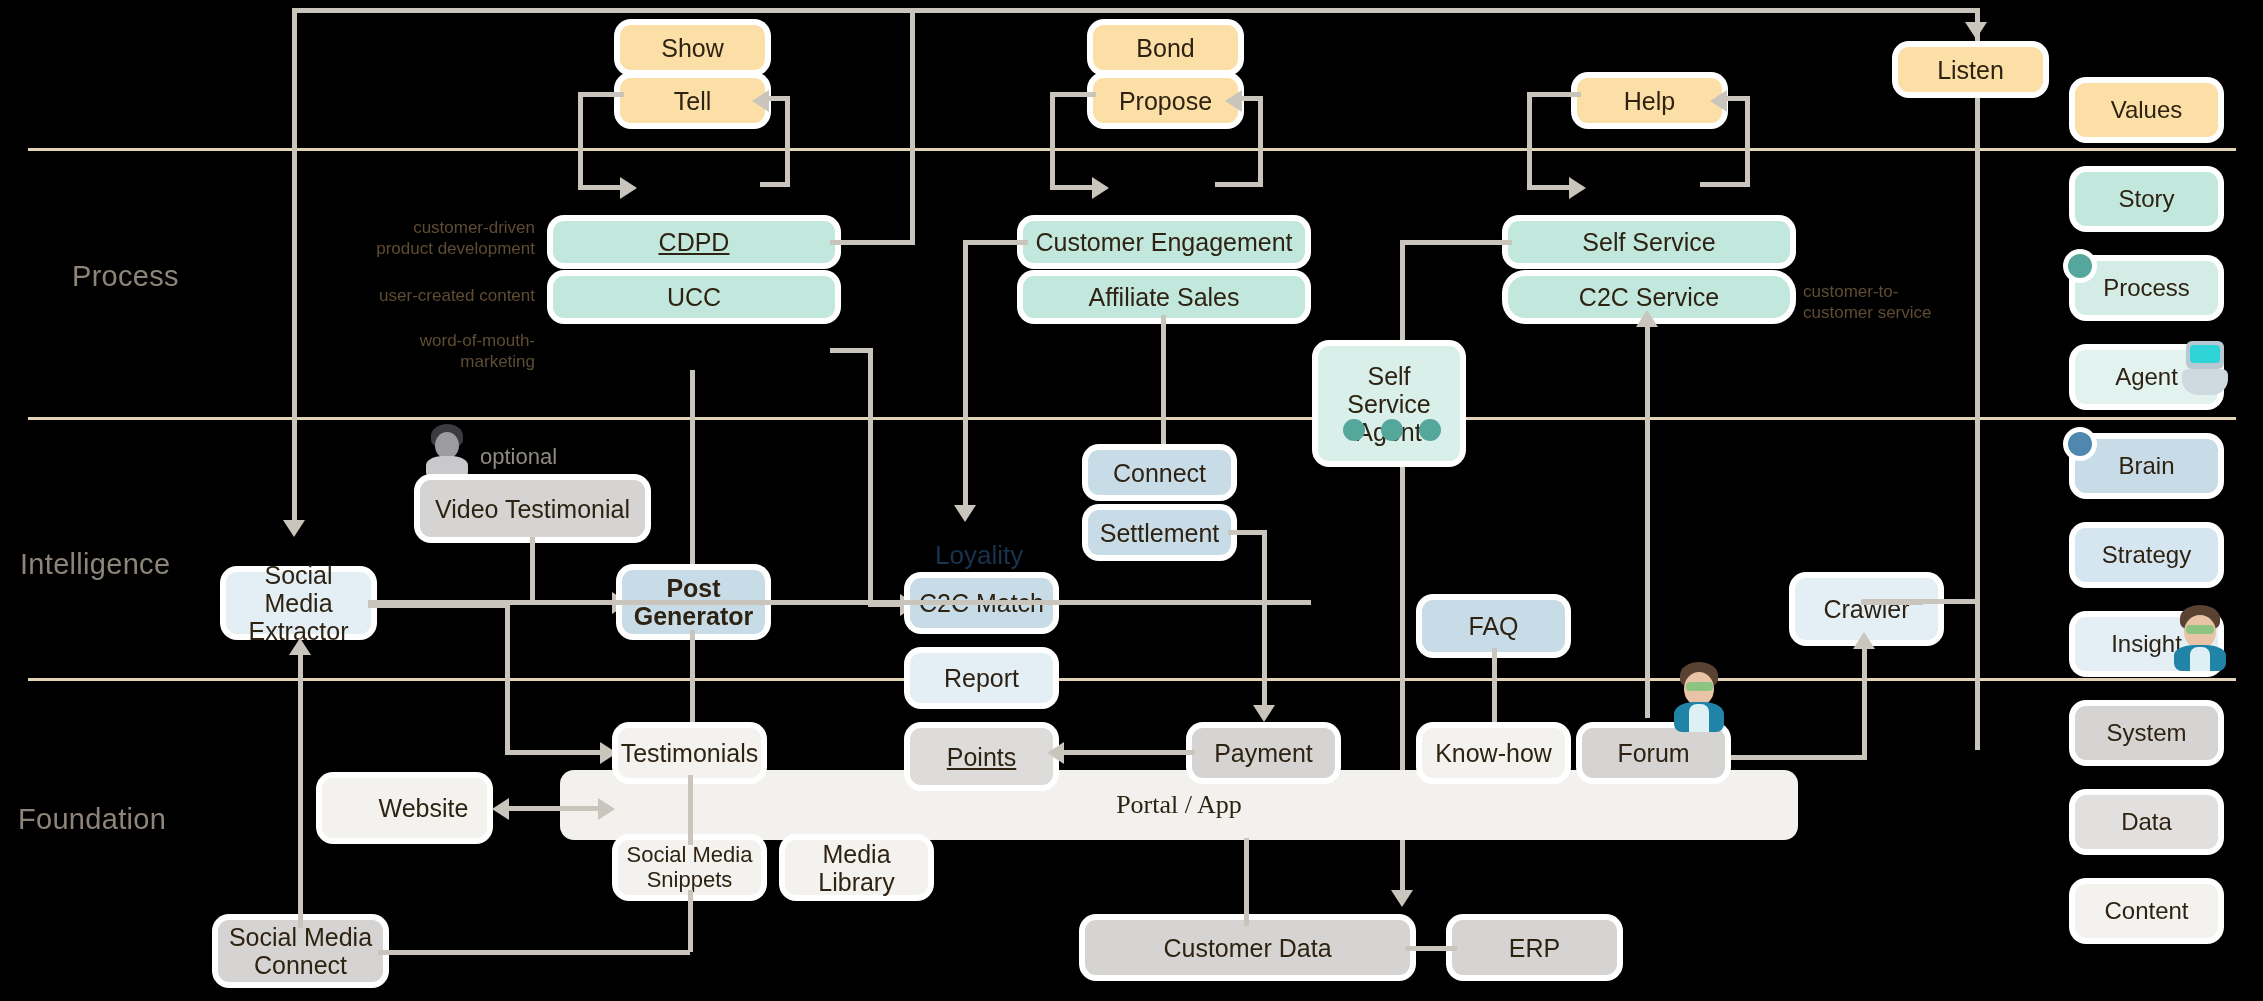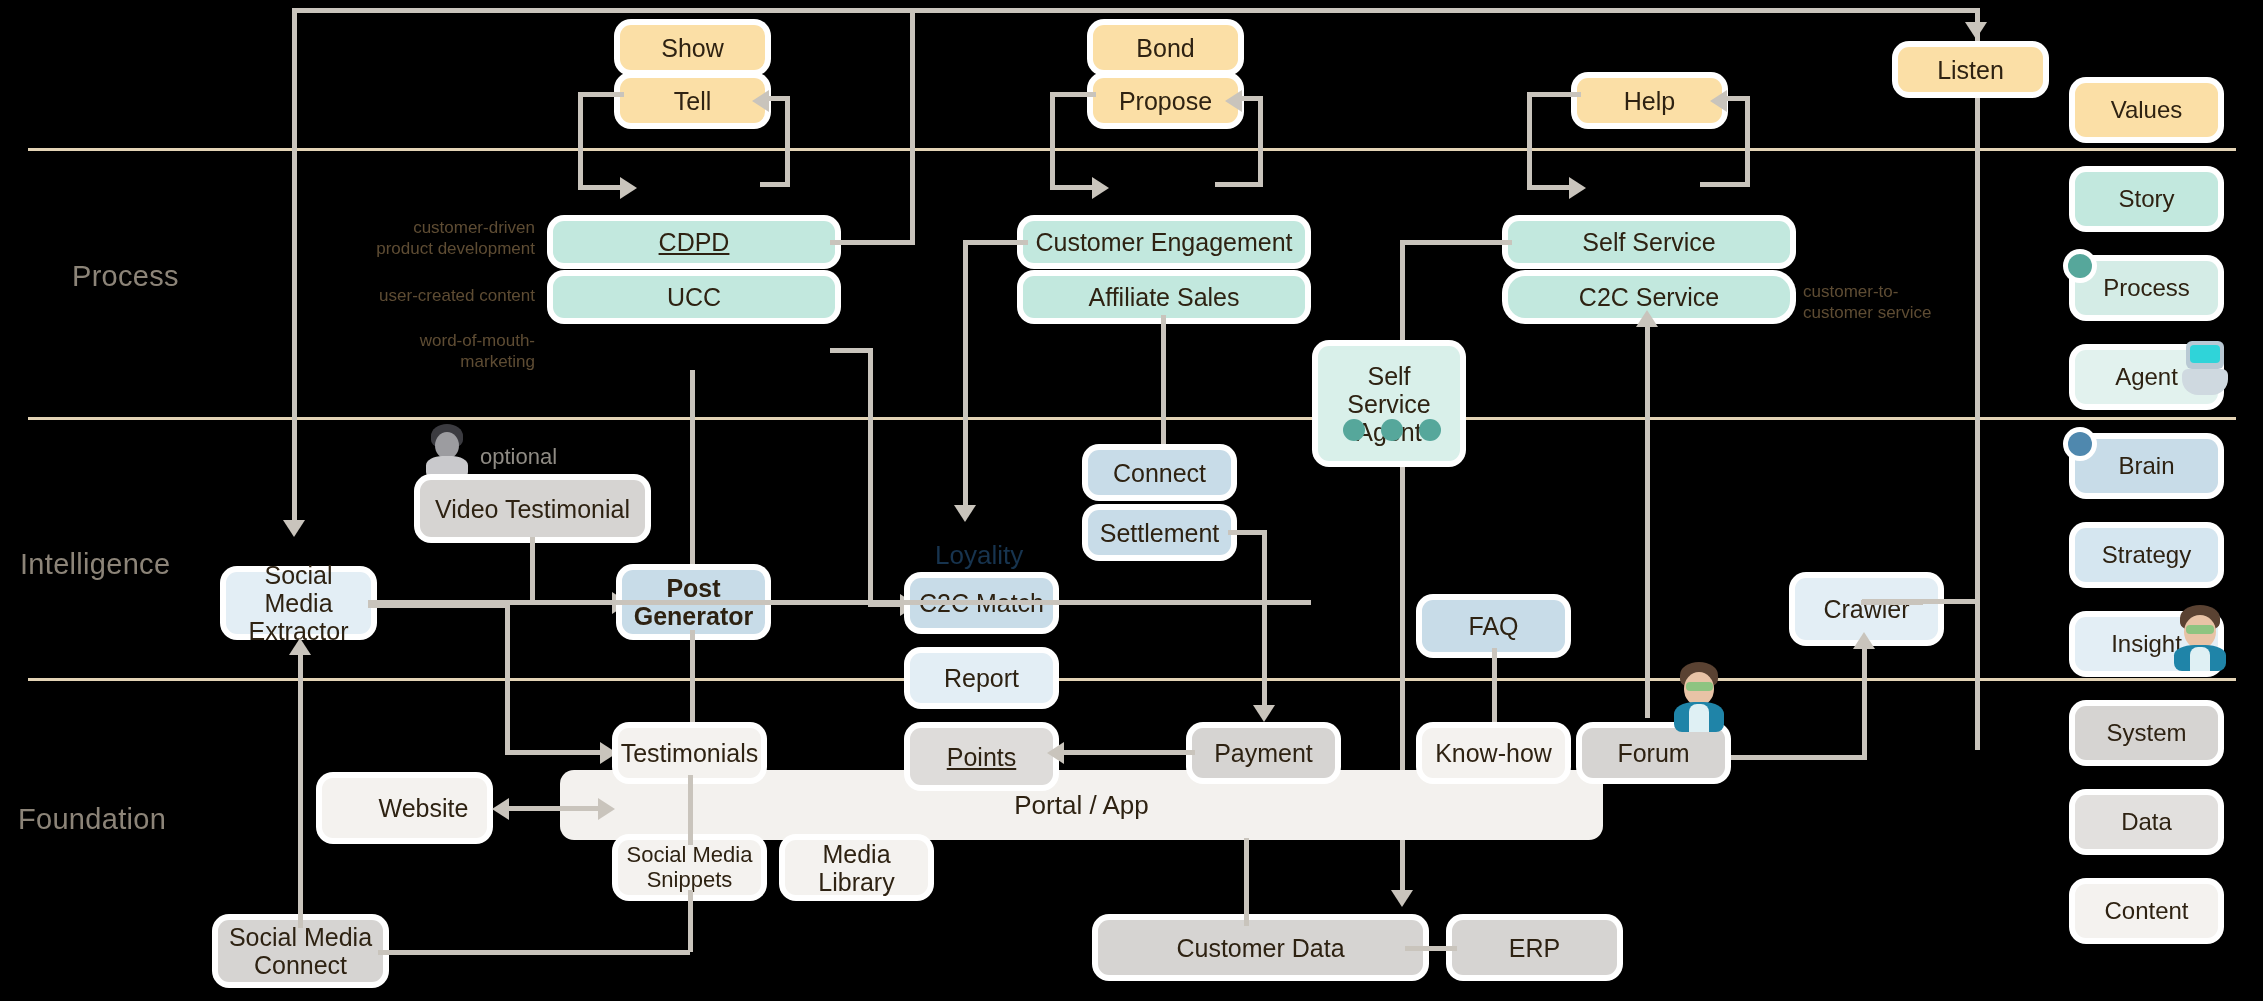--- a/index.html
+++ b/index.html
@@ -224,36 +224,36 @@
   <div class="cV" style="left:1492px;top:648px;height:87px;"></div>
 
   <div class="cH" style="left:1861px;top:600px;width:62px;"></div>
   <div class="cV" style="left:1862px;top:600px;height:0;"></div>
   <div class="cH" style="left:1862px;top:599px;width:115px;"></div>
 
   <div class="cV" style="left:1862px;top:640px;height:120px;"></div>
   <div class="arrow up" style="left:1853px;top:632px;"></div>
   <div class="cH" style="left:1704px;top:755px;width:162px;"></div>
 
-  <div class="portal" style="left:560px;top:770px;width:1043px;height:70px;">
+  <div class="portal" style="left:560px;top:770px;width:1238px;height:70px;font-family:Liberation Serif, serif;">
     <span>Portal / App</span>
   </div>
 
   <div class="node n-lgrey" style="left:618px;top:728px;width:143px;height:50px;">Testimonials</div>
   <div class="node n-lgrey" style="left:322px;top:778px;width:165px;height:60px;padding-left:44px;">Website</div>
   <div class="node n-lgrey" style="left:618px;top:840px;width:143px;height:55px;white-space:pre-line;font-size:22px;">Social Media Snippets</div>
   <div class="node n-lgrey" style="left:785px;top:840px;width:143px;height:55px;white-space:pre-line;">Media Library</div>
 
   <div class="node n-mgrey" style="left:910px;top:728px;width:143px;height:57px;text-decoration:underline;">Points</div>
   <div class="node n-grey" style="left:1192px;top:728px;width:143px;height:50px;">Payment</div>
   <div class="node n-lgrey" style="left:1422px;top:728px;width:143px;height:50px;">Know-how</div>
   <div class="node n-grey" style="left:1582px;top:728px;width:143px;height:50px;">Forum</div>
 
   <div class="node n-grey" style="left:218px;top:920px;width:165px;height:62px;white-space:pre-line;">Social Media Connect</div>
-  <div class="node n-grey" style="left:1085px;top:920px;width:325px;height:55px;margin-left:13px;">Customer Data</div>
+  <div class="node n-grey" style="left:1085px;top:920px;width:325px;height:55px;">Customer Data</div>
   <div class="node n-grey" style="left:1452px;top:920px;width:165px;height:55px;">ERP</div>
 
   <div class="cH" style="left:500px;top:806px;width:110px;"></div>
   <div class="arrow left" style="left:492px;top:798px;"></div>
   <div class="arrow right" style="left:598px;top:798px;"></div>
 
   <div class="cV" style="left:688px;top:775px;height:70px;"></div>
 
   <div class="cV" style="left:298px;top:648px;height:280px;"></div>
   <div class="arrow up" style="left:289px;top:638px;"></div>

